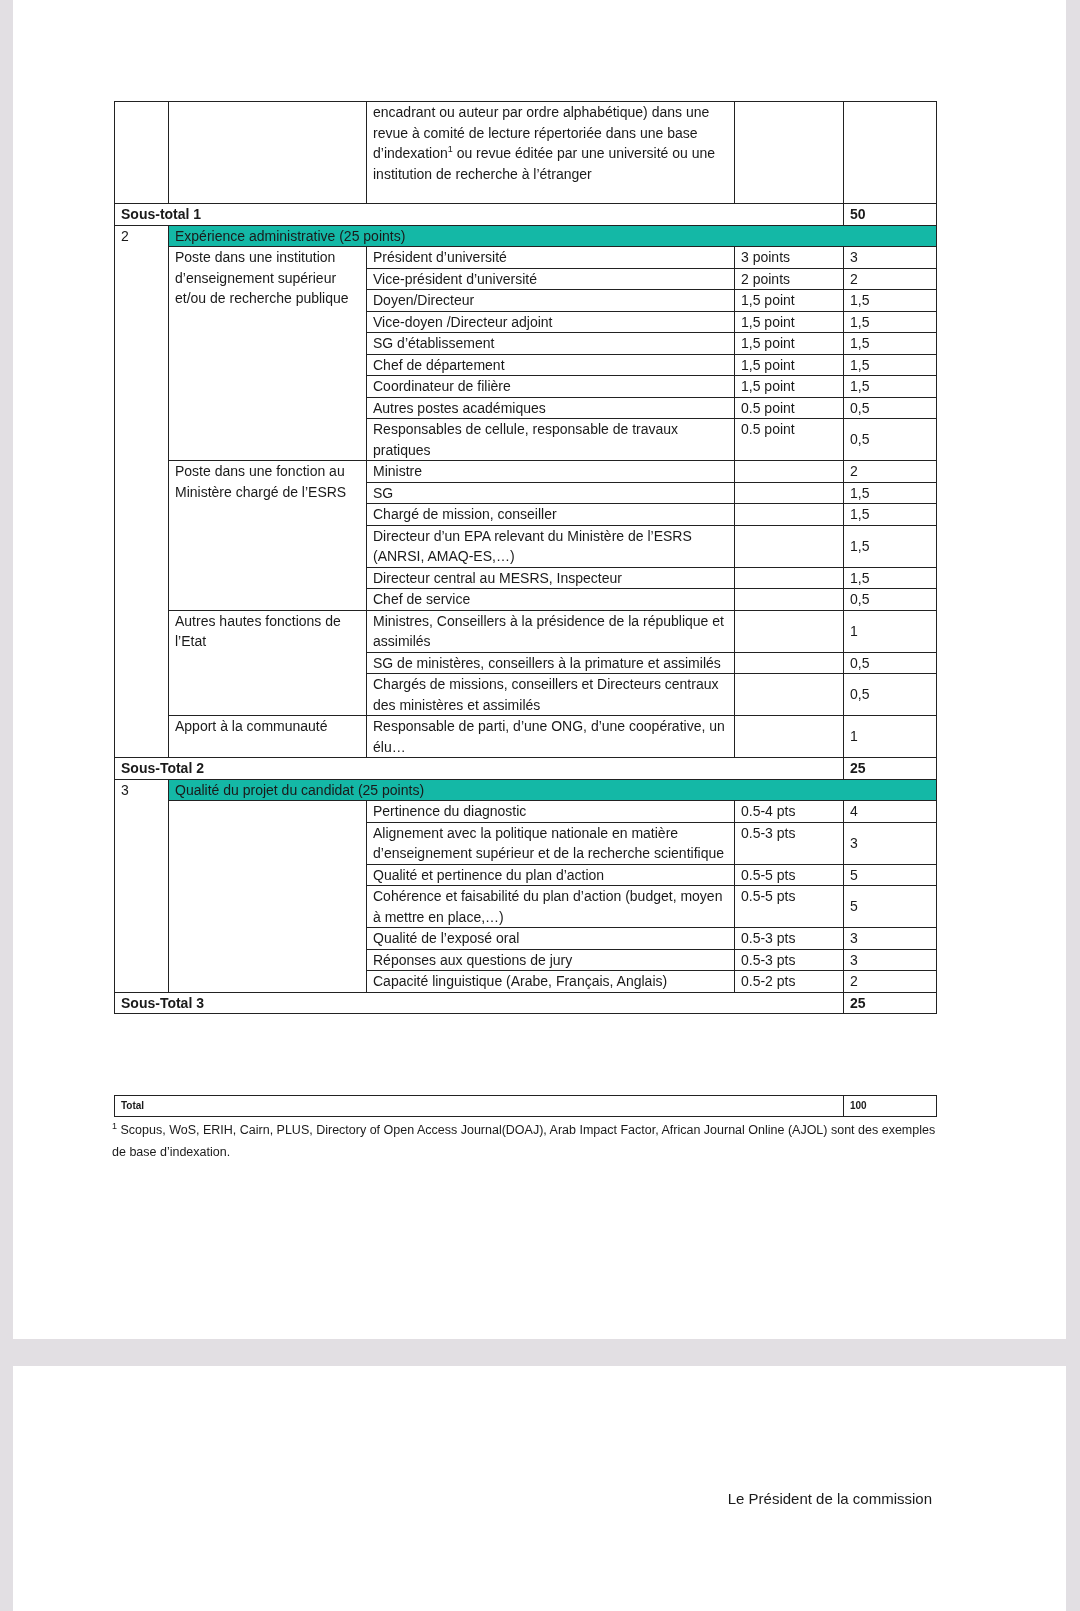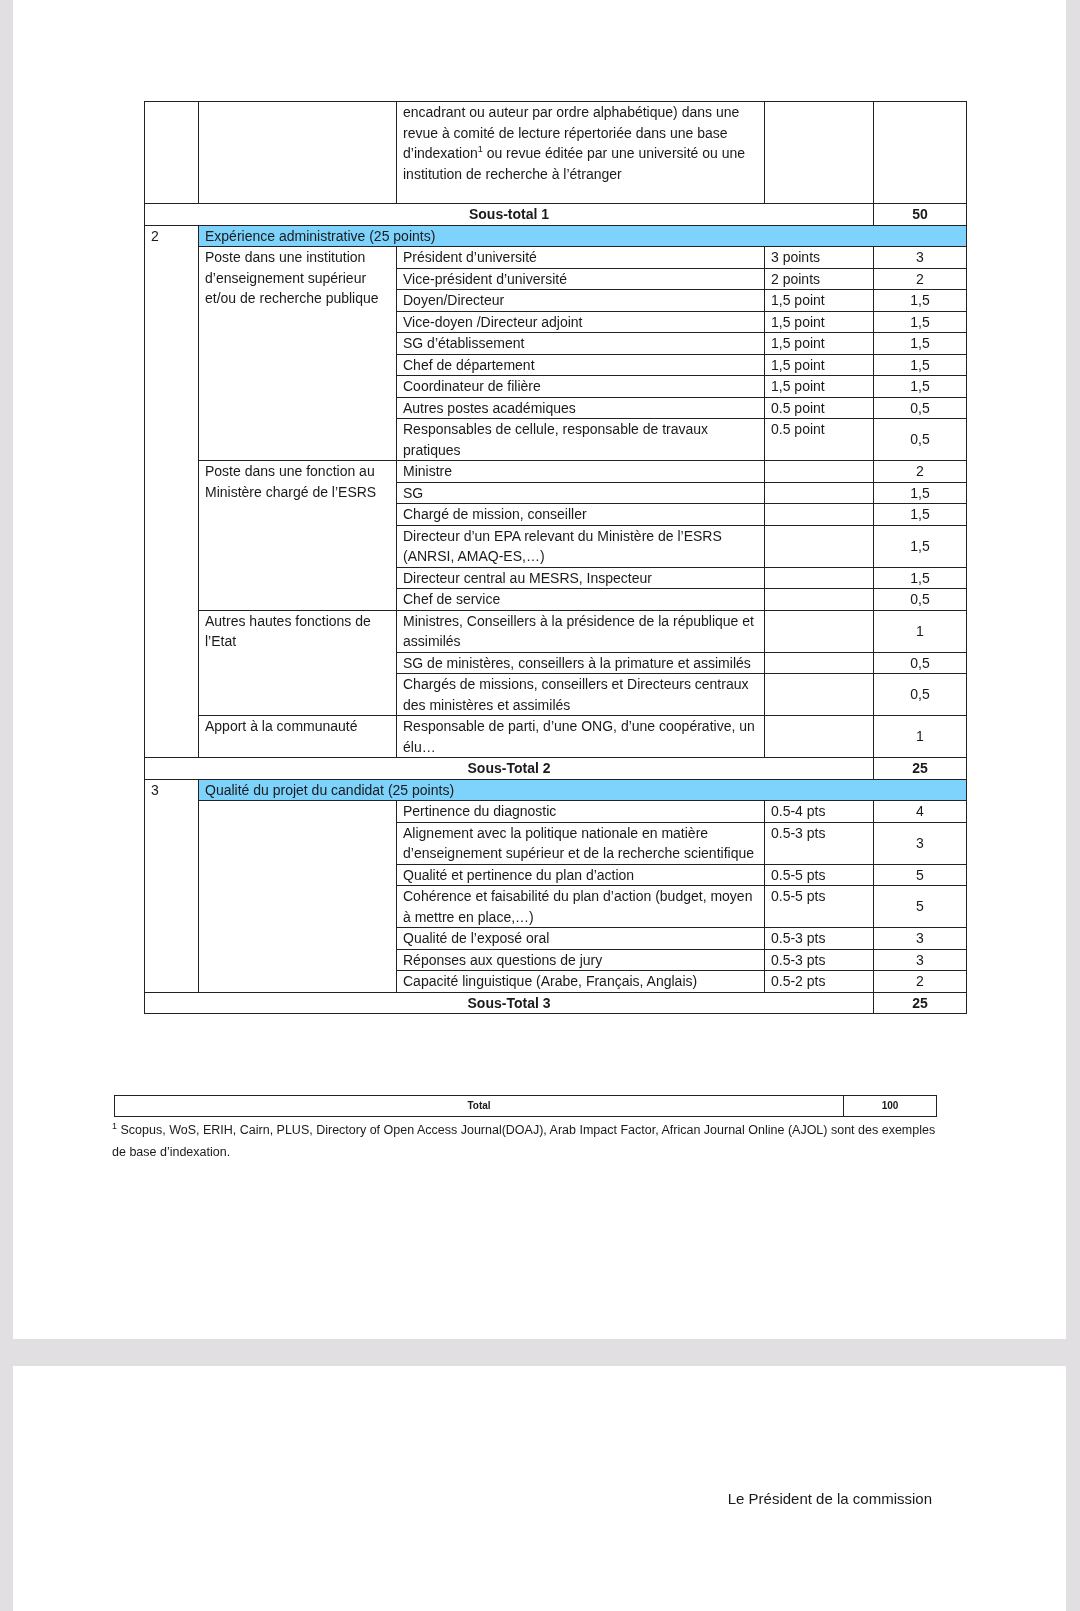--- a/index.html
+++ b/index.html
@@ -4,30 +4,30 @@
 <style>
   html, body { margin:0; padding:0; }
   body {
     width:1080px; height:1611px; background:#e2dfe3; position:relative; overflow:hidden;
     font-family:"Liberation Sans", sans-serif; color:#1a1a1a;
   }
   .page1 { position:absolute; left:13px; top:0; width:1053px; height:1339px; background:#ffffff; }
   .page2 { position:absolute; left:13px; top:1366px; width:1053px; height:245px; background:#ffffff; }
   table.grid {
     position:absolute; left:114px; top:101px; width:822px;
-    border-collapse:collapse; table-layout:fixed; font-size:14px;margin-left:30px;
+    border-collapse:collapse; table-layout:fixed; font-size:14px;
   }
   table.grid td {
     border:1.4px solid #222; padding:0 6px; vertical-align:top; line-height:20.5px;
   }
   .c1 { width:54px; } .c2 { width:198px; } .c3 { width:368px; } .c4 { width:109px; } .c5 { width:93px; }
-  td.center { text-align:center; vertical-align:middle !important; }
-  td.right { text-align:center; }
+  td.center { vertical-align:middle !important; }
+  td.right { text-align:left; }
   td.bold { font-weight:bold; }
-  tr.sect td.head { background:#7dd3fc; }
+  tr.sect td.head { background:#14b8a6; }
   .sup { font-size:9px; vertical-align:super; line-height:0; }
   table.total {
     position:absolute; left:114px; top:1095px; width:822px; border-collapse:collapse; table-layout:fixed; font-size:10px;
   }
   table.total td { border:1.4px solid #222; padding:0 6px; line-height:20px; }
   .footnote { position:absolute; left:112px; top:1119px; width:830px; font-size:12.5px; line-height:22px; }
   .footnote .fsup { font-size:9px; vertical-align:super; line-height:0; }
   .sig1 { position:absolute; right:148px; top:1490px; font-size:15px;text-align:right; }
   .sig2 { position:absolute; right:148px; top:1616px; font-size:14px; }
 </style>

